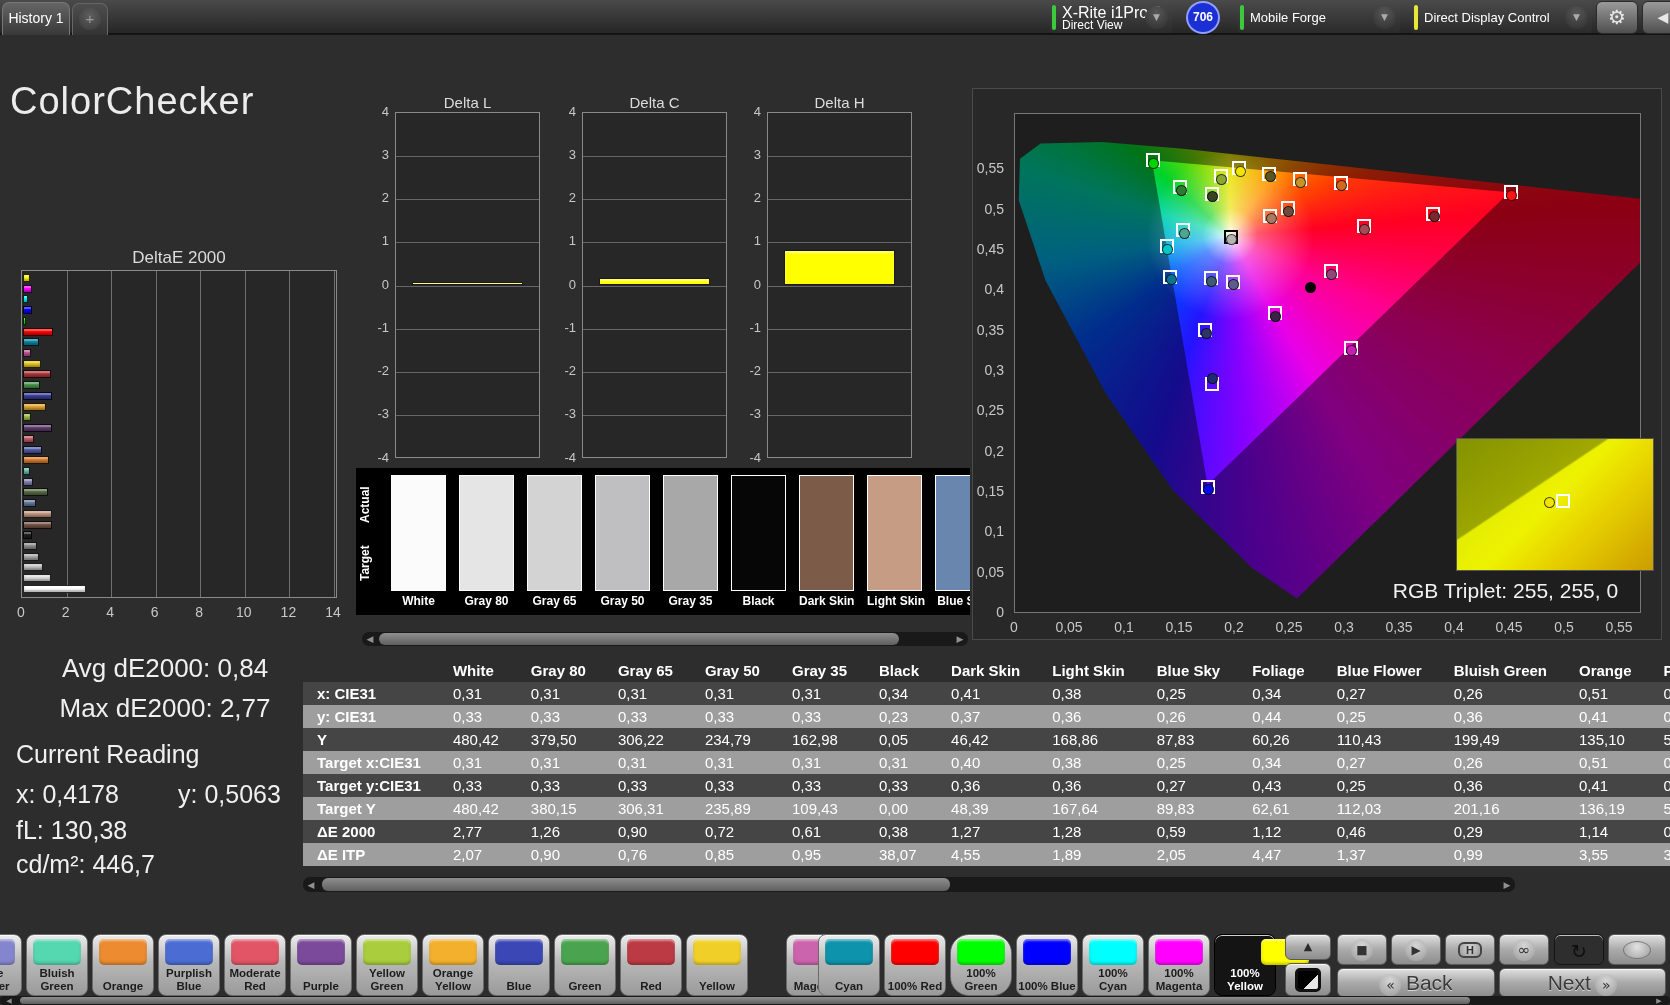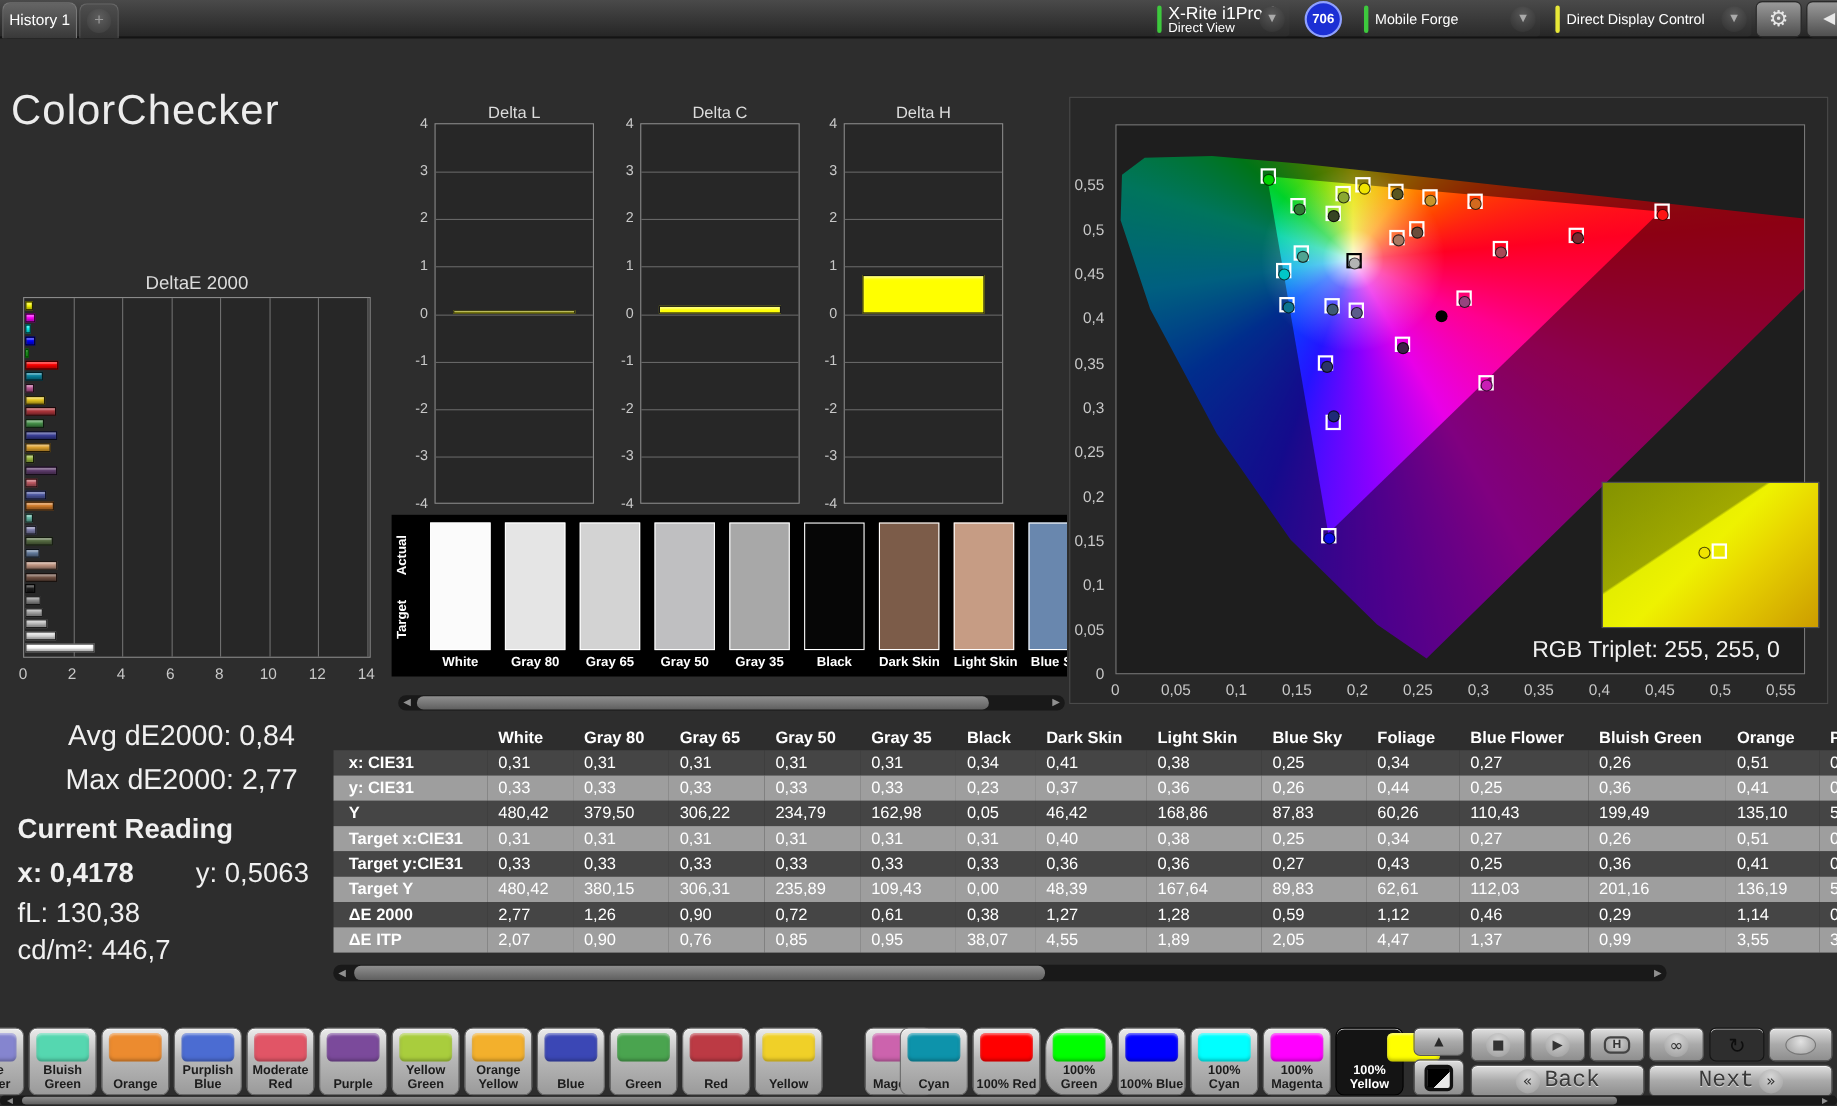--- a/index.html
+++ b/index.html
@@ -138,21 +138,21 @@
   .pbtn.active { background:#141414; border-color:#000; }
   .pbtn.active .pbtn-label { color:#fff; }
 
   .ctl-btn { position:absolute; background:linear-gradient(#e0e0e0,#aaa 50%,#8e8e8e);
     border:1px solid #5a5a5a; border-radius:6px; color:#2a2a2a; text-align:center;
     box-shadow:inset 0 1px 0 rgba(255,255,255,.7); }
   .ctl-btn .emb { display:inline-block; width:22px; height:22px; border-radius:50%;
     background:radial-gradient(circle at 50% 30%, #d6d6d6, #9a9a9a); line-height:22px;
     font-size:12px; color:#333; }
   .ctl-dark { background:#2e2e2e !important; border-color:#151515 !important; color:#111 !important; }
-  .navtext { font-size:21px; color:#3a3a3a; text-shadow:0 1px 0 rgba(255,255,255,.6);font-family:Liberation Mono, monospace; }
+  .navtext { font-size:21px; color:#3a3a3a; text-shadow:0 1px 0 rgba(255,255,255,.6); }
 </style>
 </head>
 <body>
 
 <div id="topbar">
   <div id="tab-history">History 1</div>
   <div id="tab-add">
     <div class="plus">+</div>
   </div>
 
@@ -442,22 +442,22 @@
     </div>
   <div id="rgb-inset">
     <div class="pt-circle" style="left:87px; top:58px; background:#f0e400;"></div>
     <div class="pt-square" style="left:99px; top:55px;"></div>
   </div>
   <div id="rgb-label">RGB Triplet: 255, 255, 0</div>
 </div>
 
 <div class="sum-center" style="top:653px;">Avg dE2000: 0,84</div>
 <div class="sum-center" style="top:693px;">Max dE2000: 2,77</div>
-<div class="sum-left" style="top:740px; font-weight:bold;">Current Reading</div>
-<div class="sum-left" style="top:780px;font-weight:bold;">x: 0,4178</div>
+<div class="sum-left" style="top:740px; font-weight:normal;">Current Reading</div>
+<div class="sum-left" style="top:780px;">x: 0,4178</div>
 <div class="sum-left" style="left:178px; top:780px;">y: 0,5063</div>
 <div class="sum-left" style="top:816px;">fL: 130,38</div>
 <div class="sum-left" style="top:850px;">cd/m²: 446,7</div>
 
 <div id="table-clip">
   <table id="data-table">
     <thead>
         <tr id="thead-row">
           <th></th>
           <th>White</th>

